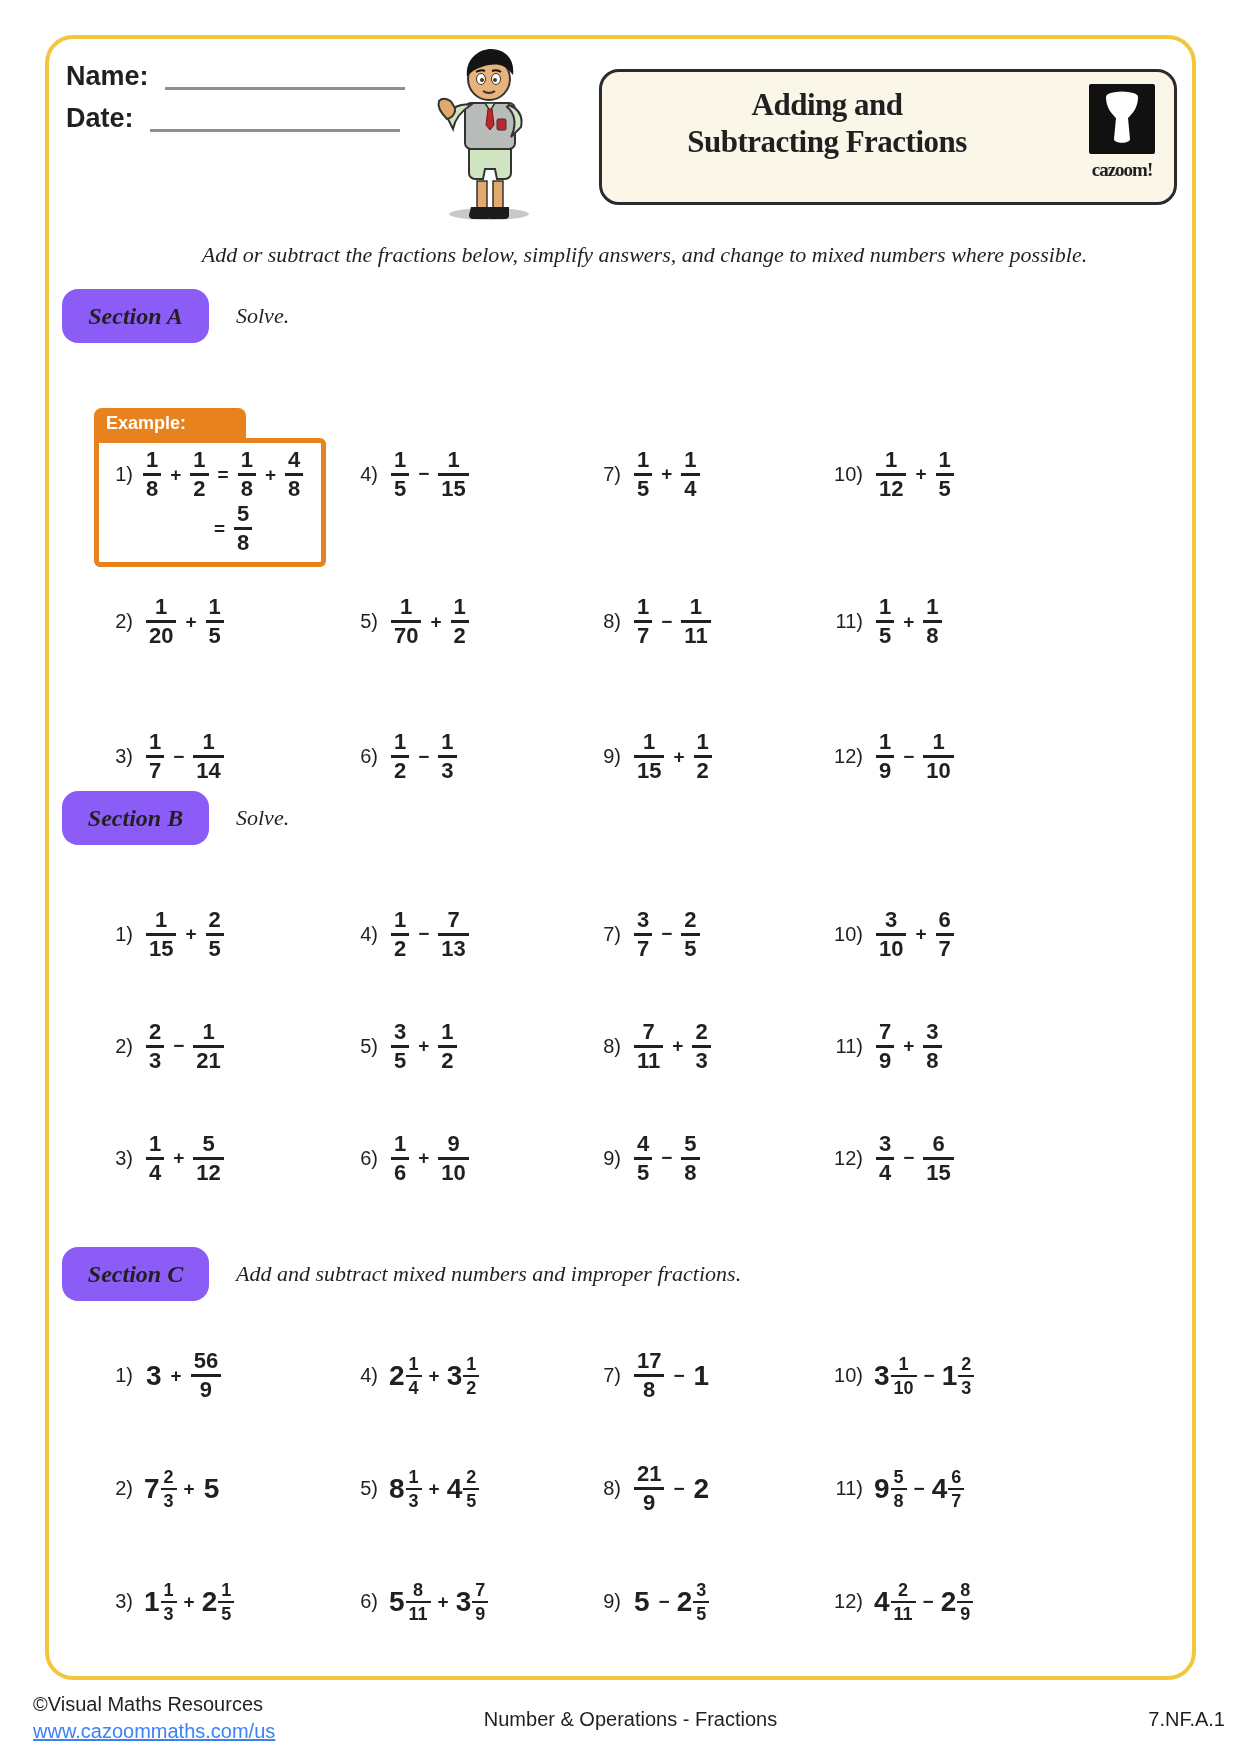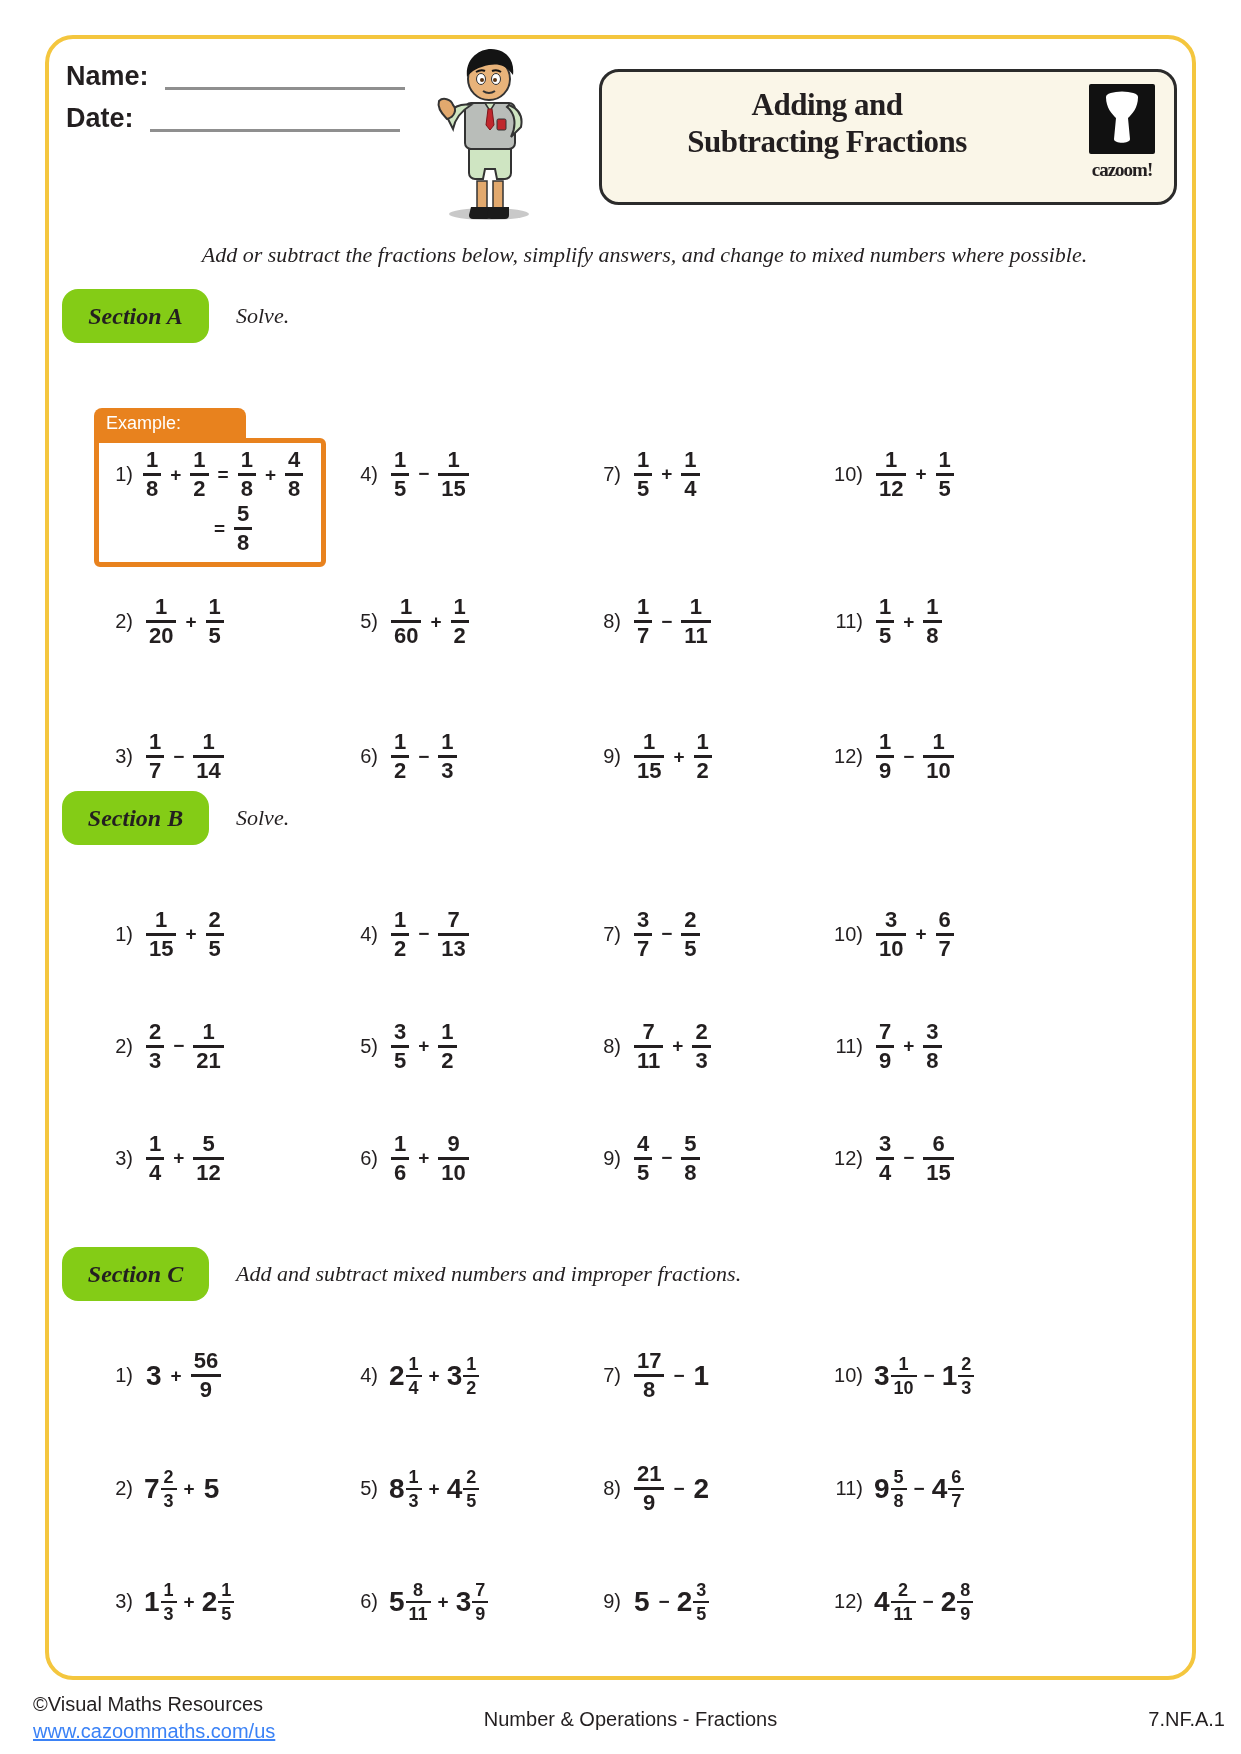--- a/index.html
+++ b/index.html
@@ -28,21 +28,21 @@
 
   .instruction{position:absolute;left:0;right:0;top:203px;text-align:center;
                font-family:"Liberation Serif",serif;font-style:italic;font-size:22px;margin-left:48px;}
 
   
   .sec{position:absolute;left:0;width:100%;}
   .sec-A{top:250px;height:560px;}
   .sec-B{top:752px;height:456px;}
   .sec-C{top:1208px;height:430px;}
   .sec-head{display:flex;align-items:center;padding-left:13px;position:absolute;top:0;left:0;right:0;}
-  .badge{width:147px;height:54px;background:#84cc16;border-radius:16px;display:flex;align-items:center;justify-content:center;
+  .badge{width:147px;height:54px;background:#8b5cf6;border-radius:16px;display:flex;align-items:center;justify-content:center;
          font-family:"Liberation Serif",serif;font-style:italic;font-weight:bold;font-size:24px;}
   .sec-inst{margin-left:27px;font-family:"Liberation Serif",serif;font-style:italic;font-size:22px;}
 
   .pgrid{position:absolute;left:0;right:4px;display:grid;
          grid-template-columns:245px 243px 242px 1fr;padding-left:50px;}
   .sec-A .pgrid{top:105px;grid-template-rows:160px 135px 135px;}
   .sec-B .pgrid{top:87px;grid-template-rows:112px 112px 112px;}
   .sec-C .pgrid{top:72px;grid-template-rows:113px 113px 113px;}
   .cell{display:flex;align-items:center;}
   .cell.example-cell{align-items:flex-start;}
@@ -56,21 +56,21 @@
   .frac.small .fden{border-top-width:2.5px;}
   .op{font-size:19px;font-weight:bold;margin:0 7px;}
   .int{font-size:28px;font-weight:bold;margin:0 2px;line-height:1;}
   .mixed{display:inline-flex;align-items:center;}
   .mixed .whole{font-size:28px;font-weight:bold;line-height:1;}
   .mixed .frac{margin:0 0 0 1px;}
 
   
   .ex-wrap{margin-top:14px;margin-left:-5px;}
   .ex-tab{width:152px;height:30px;background:#E8821E;border-radius:8px 8px 0 0;color:#ffffff;
-          font-size:18px;font-weight:normal;display:flex;align-items:center;padding-left:12px;box-sizing:border-box;}
+          font-size:18px;font-weight:bold;display:flex;align-items:center;padding-left:12px;box-sizing:border-box;}
   .ex-box{width:232px;border:5px solid #E8821E;border-radius:0 6px 6px 6px;box-sizing:border-box;
           padding:6px 6px 8px 6px;background:#ffffff;}
   .ex-line1{display:flex;align-items:center;}
   .ex-line1 .pnum{width:28px;min-width:28px;margin-right:8px;}
   .ex-line2{display:flex;align-items:center;margin-left:102px;margin-top:3px;}
 
   
   .footer-left{position:absolute;left:33px;top:1691px;font-size:20px;line-height:1.35;}
   .footer-link{color:#3b82f6;text-decoration:underline;}
   .footer-center{position:absolute;left:0;right:0;top:1708px;text-align:center;font-size:20px;}
@@ -233,21 +233,21 @@
                   <span class="fnum">1</span>
                   <span class="fden">5</span>
                 </span>
               </span>
             </div>
             <div class="cell">
               <span class="pnum">5)</span>
               <span class="expr">
                 <span class="frac">
                   <span class="fnum">1</span>
-                  <span class="fden">60</span>
+                  <span class="fden">70</span>
                 </span>
                 <span class="op">+</span>
                 <span class="frac">
                   <span class="fnum">1</span>
                   <span class="fden">2</span>
                 </span>
               </span>
             </div>
             <div class="cell">
               <span class="pnum">8)</span>

